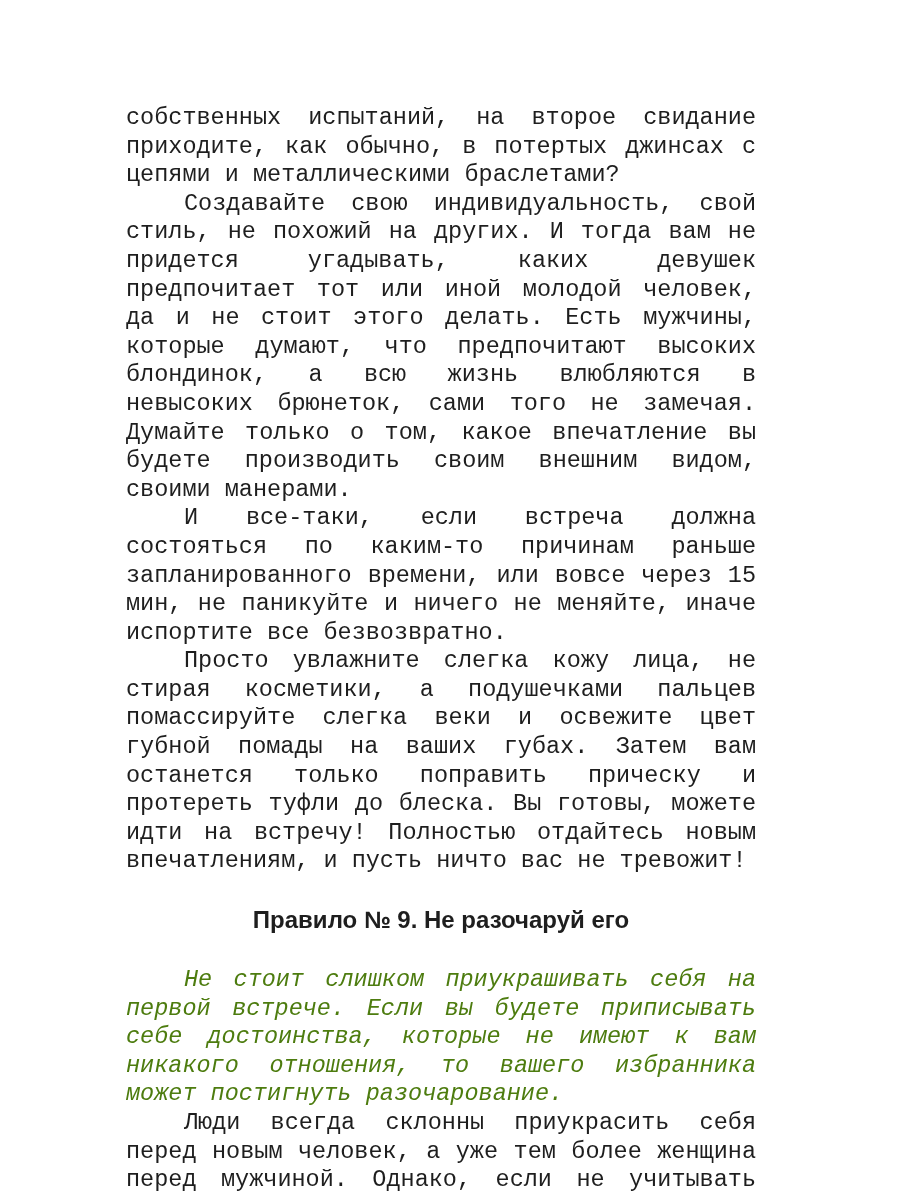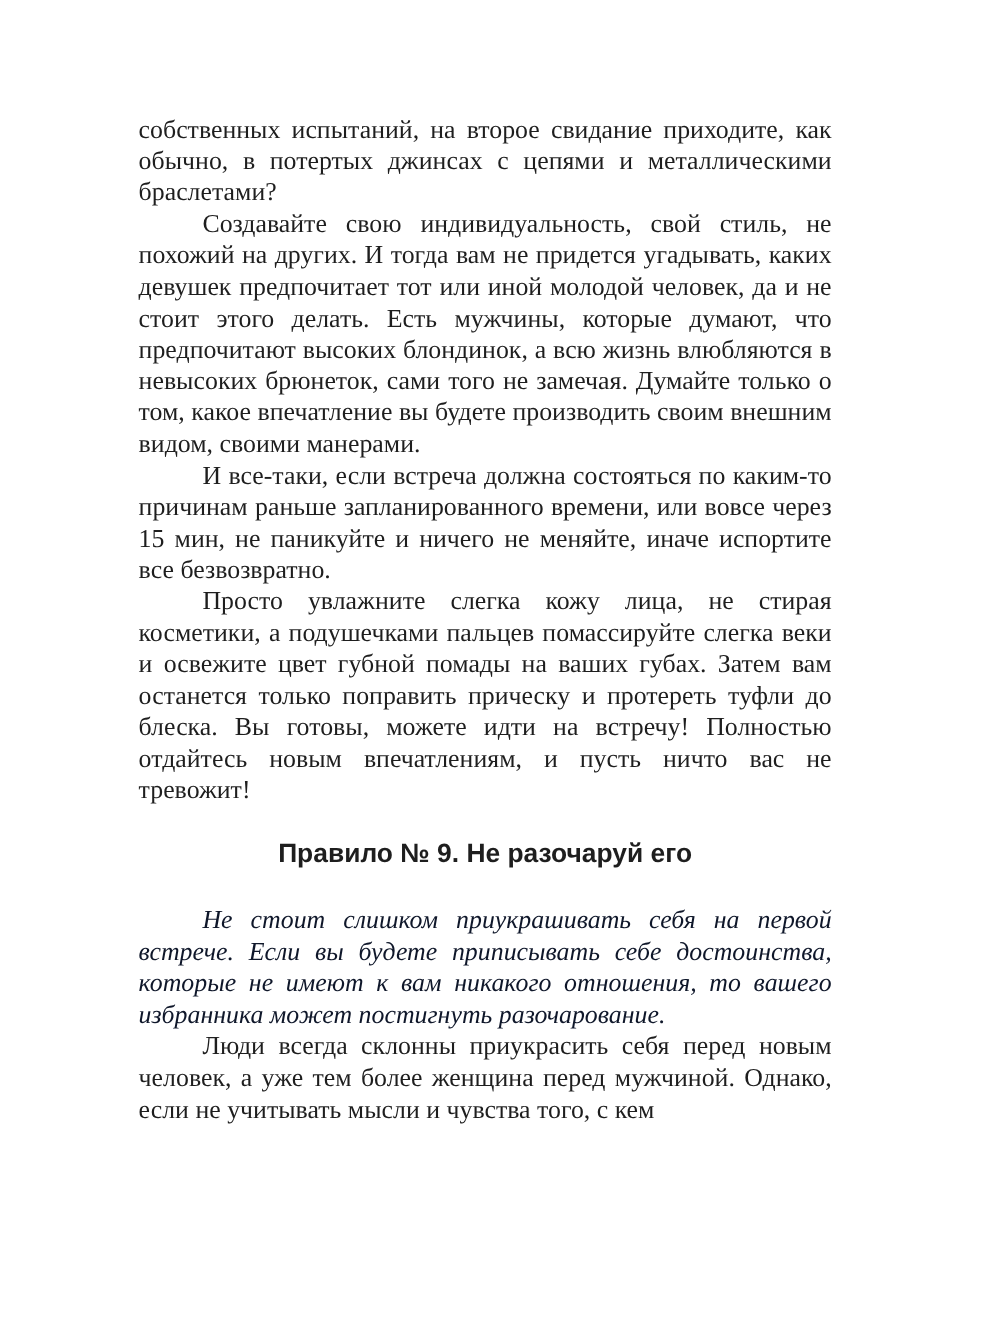--- a/index.html
+++ b/index.html
@@ -21,36 +21,37 @@
       color: #1e1e1e;
       font-family: "Liberation Serif", serif;
       font-size: 23.5px;
       line-height: 28.6px;
     }
     .p {
       margin: 0;
       text-align: justify;
       text-align-last: left;
       hyphens: none;
+      font-family: Liberation Mono, monospace;
     }
     .indent {
       text-indent: 58px;
     }
     .heading {
       margin: 28px 0 30px 0;
       text-align: center;
       font-family: "Liberation Sans", sans-serif;
       font-weight: bold;
       font-size: 24px;
       line-height: 32px;
       color: #1e1e1e;
     }
     .lead {
       font-style: italic;
-      color: #0f172a;
+      color: #4d7c0f;
       margin-top: 22px;
     }
   </style>
 </head>
 <body>
 
 <div class="page">
   <p class="p">собственных испытаний, на второе свидание приходите, как обычно, в потертых джинсах с цепями и металлическими браслетами?</p>
   <p class="p indent">Создавайте свою индивидуальность, свой стиль, не похожий на других. И тогда вам не придется угадывать, каких девушек предпочитает тот или иной молодой человек, да и не стоит этого делать. Есть мужчины, которые думают, что предпочитают высоких блондинок, а всю жизнь влюбляются в невысоких брюнеток, сами того не замечая. Думайте только о том, какое впечатление вы будете производить своим внешним видом, своими манерами.</p>
   <p class="p indent">И все-таки, если встреча должна состояться по каким-то причинам раньше запланированного времени, или вовсе через 15 мин, не паникуйте и ничего не меняйте, иначе испортите все безвозвратно.</p>

